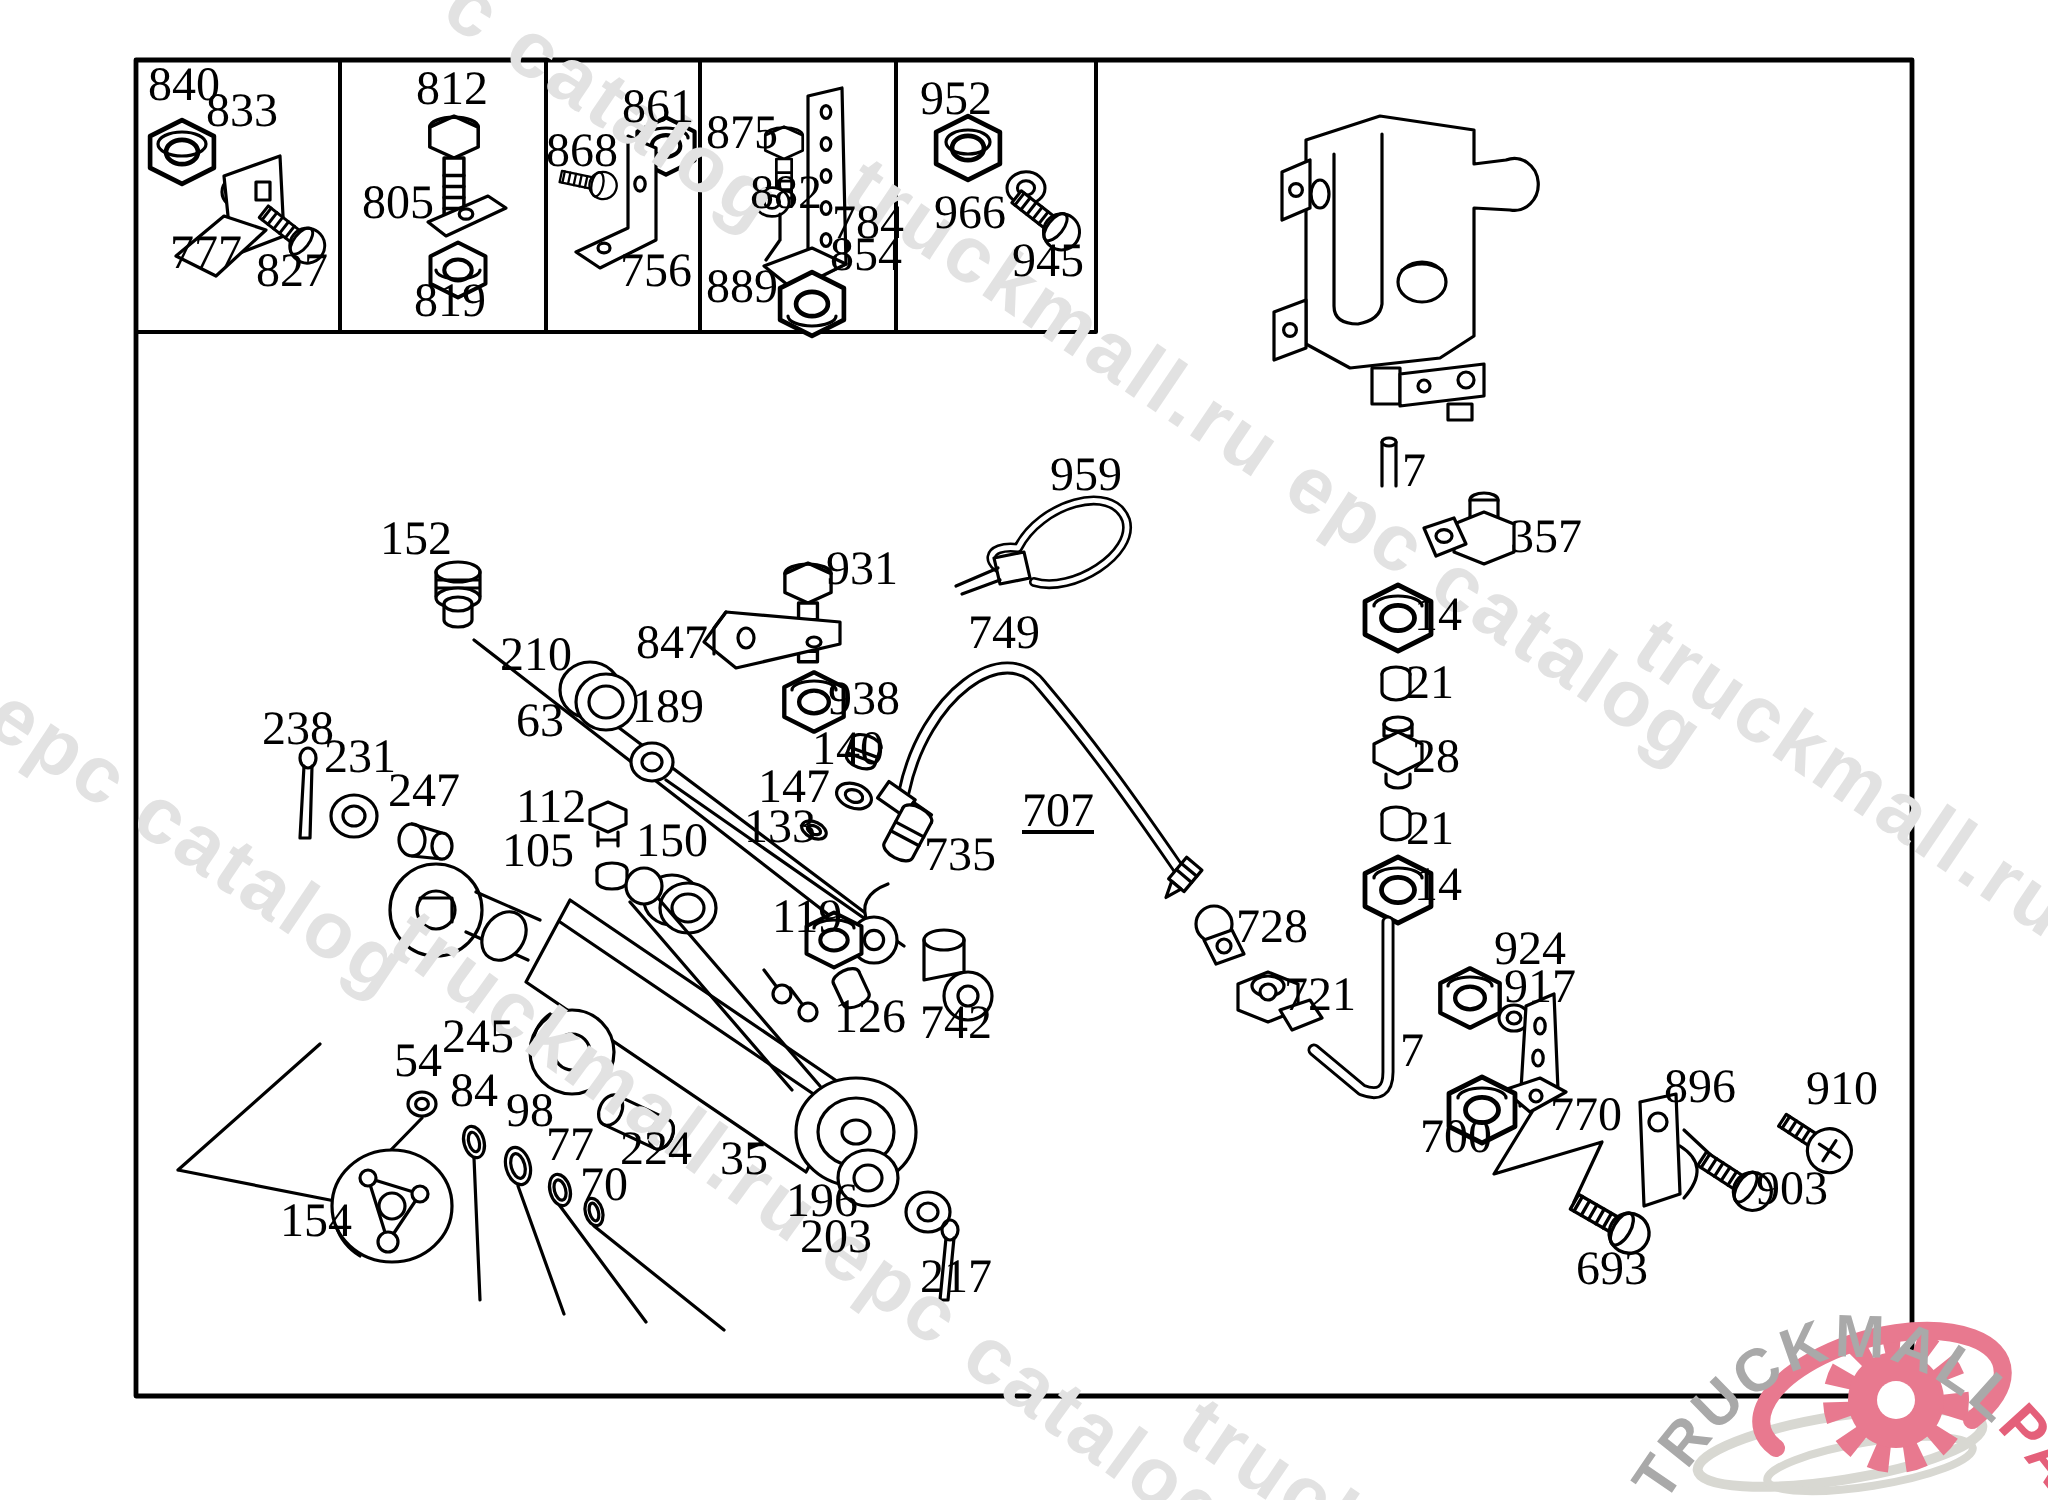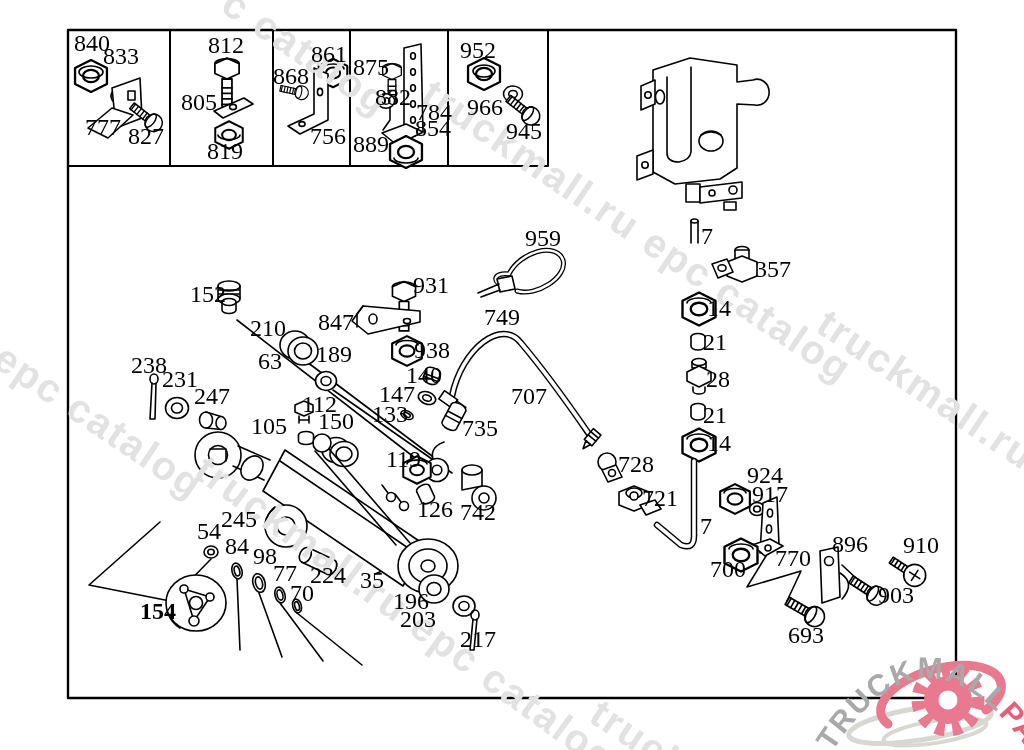--- a/index.html
+++ b/index.html
@@ -497,49 +497,49 @@
       <div class="part-label" style="left: 351px; top: 85px; margin-left: 24px;">882</div>
       <div class="part-label" style="left: 416px; top: 100px;">784</div>
       <div class="part-label" style="left: 415px; top: 116px;">854</div>
       <div class="part-label" style="left: 353px; top: 132px;">889</div>
       <div class="part-label" style="left: 460px; top: 38px;">952</div>
       <div class="part-label" style="left: 467px; top: 95px;">966</div>
       <div class="part-label" style="left: 506px; top: 119px;">945</div>
       <div class="part-label" style="left: 525px; top: 226px;">959</div>
       <div class="part-label" style="left: 413px; top: 273px;">931</div>
       <div class="part-label" style="left: 484px; top: 305px;">749</div>
-      <div class="part-label" style="left: 511px; top: 384px;">707</div>
-      <div class="part-label" style="left: 190px; top: 258px; margin-top: 24px;">152</div>
+      <div class="part-label" style="left: 511px; top: 394px; text-decoration: underline;">707</div>
+      <div class="part-label" style="left: 190px; top: 258px;">152</div>
       <div class="part-label" style="left: 318px; top: 310px;">847</div>
       <div class="part-label" style="left: 250px; top: 316px;">210</div>
       <div class="part-label" style="left: 258px; top: 332px; margin-top: 17px;">63</div>
       <div class="part-label" style="left: 414px; top: 338px;">938</div>
       <div class="part-label" style="left: 316px; top: 342px;">189</div>
       <div class="part-label" style="left: 386px; top: 363px; margin-left: 20px;">140</div>
       <div class="part-label" style="left: 379px; top: 382px;">147</div>
       <div class="part-label" style="left: 372px; top: 402px;">133</div>
       <div class="part-label" style="left: 131px; top: 353px;">238</div>
       <div class="part-label" style="left: 162px; top: 367px;">231</div>
       <div class="part-label" style="left: 194px; top: 384px;">247</div>
-      <div class="part-label" style="left: 258px; top: 392px; margin-left: 44px;">112</div>
+      <div class="part-label" style="left: 258px; top: 392px;">112</div>
       <div class="part-label" style="left: 251px; top: 414px;">105</div>
       <div class="part-label" style="left: 318px; top: 409px;">150</div>
       <div class="part-label" style="left: 462px; top: 416px;">735</div>
       <div class="part-label" style="left: 386px; top: 447px;">119</div>
       <div class="part-label" style="left: 417px; top: 497px;">126</div>
       <div class="part-label" style="left: 460px; top: 500px;">742</div>
       <div class="part-label" style="left: 618px; top: 452px;">728</div>
       <div class="part-label" style="left: 642px; top: 486px;">721</div>
       <div class="part-label" style="left: 197px; top: 519px;">54</div>
       <div class="part-label" style="left: 221px; top: 507px;">245</div>
       <div class="part-label" style="left: 225px; top: 534px;">84</div>
       <div class="part-label" style="left: 253px; top: 544px;">98</div>
       <div class="part-label" style="left: 273px; top: 561px;">77</div>
       <div class="part-label" style="left: 290px; top: 581px;">70</div>
-      <div class="part-label" style="left: 140px; top: 599px; font-weight: bold;">154</div>
+      <div class="part-label" style="left: 140px; top: 599px;">154</div>
       <div class="part-label" style="left: 310px; top: 563px;">224</div>
       <div class="part-label" style="left: 360px; top: 568px;">35</div>
       <div class="part-label" style="left: 393px; top: 589px;">196</div>
       <div class="part-label" style="left: 400px; top: 607px;">203</div>
       <div class="part-label" style="left: 460px; top: 627px;">217</div>
       <div class="part-label" style="left: 701px; top: 224px;">7</div>
       <div class="part-label" style="left: 755px; top: 257px;">357</div>
       <div class="part-label" style="left: 707px; top: 296px;">14</div>
       <div class="part-label" style="left: 703px; top: 330px;">21</div>
       <div class="part-label" style="left: 706px; top: 367px;">28</div>

